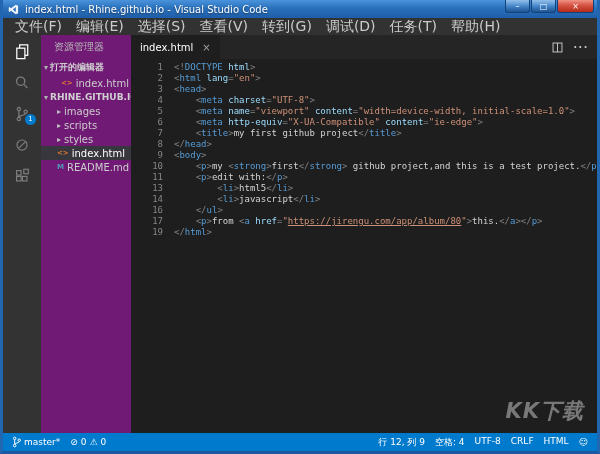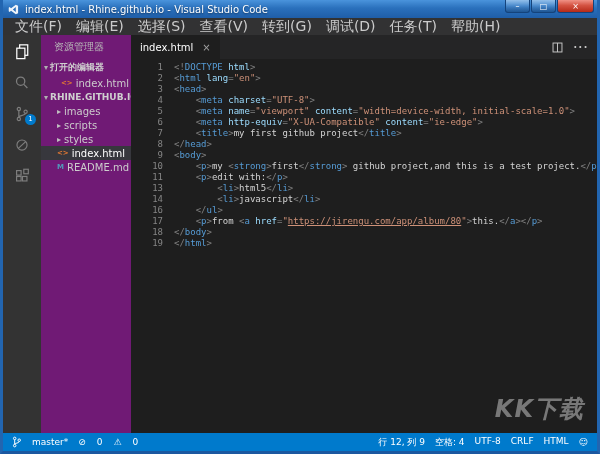--- a/index.html
+++ b/index.html
@@ -51,25 +51,25 @@
   .ln{flex:none;width:32px;text-align:right;padding-right:11px;color:#858585;}
   .lc{white-space:pre;color:#d4d4d4;}
   .tok.tag{color:#569cd6;}
   .tok.attr{color:#9cdcfe;}
   .tok.str{color:#ce9178;}
   .tok.pun{color:#808080;}
   .tok.txt{color:#d4d4d4;}
   .tok.lnk{color:#ce9178;text-decoration:underline;}
   .tok.hl{background:rgba(90,108,128,.5);box-shadow:0 0 0 1px rgba(140,150,160,.45);}
   .tok.cur{display:inline-block;width:1px;height:9px;background:#cccccc;vertical-align:text-top;}
-  .watermark{position:absolute;right:13px;bottom:8px;font-size:24px;font-weight:bold;font-style:italic;
+  .watermark{position:absolute;right:13px;bottom:8px;font-size:21px;font-weight:bold;font-style:italic;
     color:rgba(195,195,195,.55);letter-spacing:1px;margin-top:24px;}
   
   .statusbar{height:18px;flex:none;background:#007acc;display:flex;align-items:center;color:#ffffff;font-size:9px;padding:0 4px;}
-  .st-item{display:flex;align-items:center;gap:11px;padding:0 5px;height:100%;white-space:nowrap;}
+  .st-item{display:flex;align-items:center;gap:3px;padding:0 5px;height:100%;white-space:nowrap;}
   .st-right{margin-left:auto;display:flex;align-items:center;}
   .st-items{display:flex;align-items:flex-start;}
   .st-ico{font-size:9px;line-height:1;}
   svg{display:block;}
 </style>
 </head>
 <body>
 
 <div class="window">
 
@@ -249,24 +249,20 @@
           </div>
           <div class="code-line">
             <span class="ln">16</span>
             <span class="lc"><span class="tok txt">    </span><span class="tok pun">&lt;/</span><span class="tok tag">ul</span><span class="tok pun">&gt;</span></span>
           </div>
           <div class="code-line">
             <span class="ln">17</span>
             <span class="lc"><span class="tok txt">    </span><span class="tok pun">&lt;</span><span class="tok tag">p</span><span class="tok pun">&gt;</span><span class="tok txt">from </span><span class="tok pun">&lt;</span><span class="tok tag">a</span><span class="tok attr"> href</span><span class="tok pun">=</span><span class="tok str">"</span><span class="tok lnk">https://jirengu.com/app/album/80</span><span class="tok str">"</span><span class="tok pun">&gt;</span><span class="tok txt">this.</span><span class="tok pun">&lt;/</span><span class="tok tag">a</span><span class="tok pun">&gt;</span><span class="tok pun">&lt;/</span><span class="tok tag">p</span><span class="tok pun">&gt;</span></span>
           </div>
           <div class="code-line">
-            <span class="ln">18</span>
-            <span class="lc"><span class="tok pun">&lt;/</span><span class="tok tag">body</span><span class="tok pun">&gt;</span></span>
-          </div>
-          <div class="code-line">
             <span class="ln">19</span>
             <span class="lc"><span class="tok pun">&lt;/</span><span class="tok tag">html</span><span class="tok pun">&gt;</span></span>
           </div>
         </div>
       <div class="watermark">KK下载</div>
     </div>
 
   </div>
 
   <div class="statusbar">

